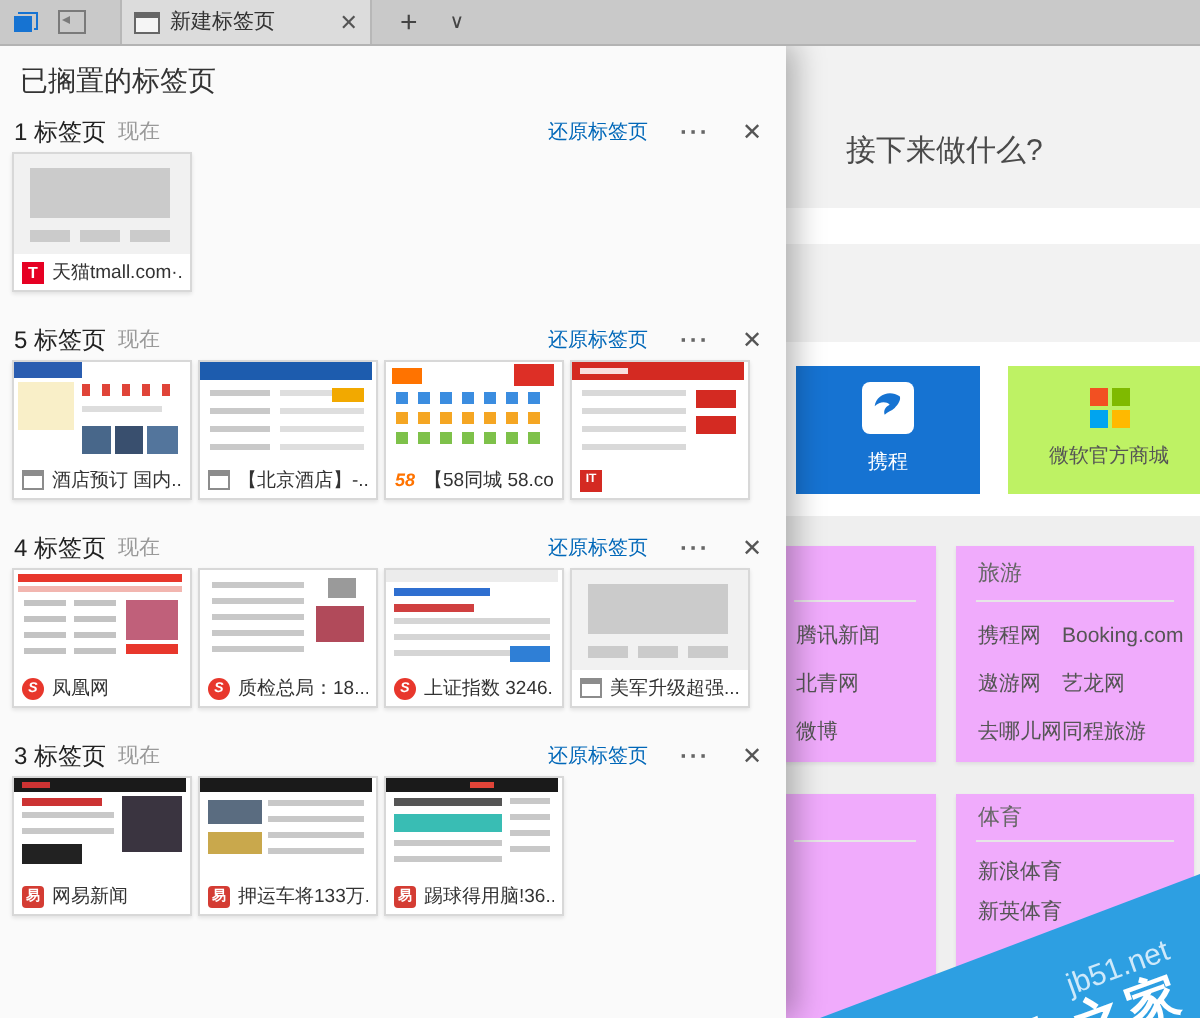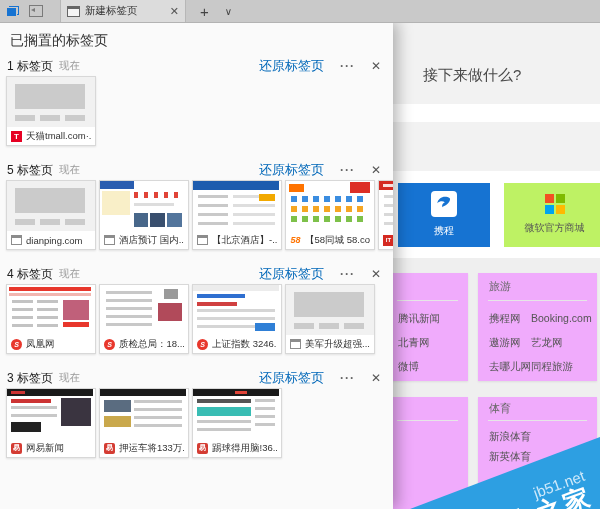--- a/index.html
+++ b/index.html
@@ -59,21 +59,21 @@
 
   
   .flyout{position:absolute;left:0;top:22px;width:393px;height:487px;background:#fafafa;
           box-shadow:5px 0 14px rgba(0,0,0,.28);overflow:hidden;z-index:10;}
   .fly-title{padding:10px 0 0 10px;height:24px;font-size:14px;color:#333;}
   .group{margin:0 0 14px 0;}
   .g-hdr{height:20px;display:flex;align-items:center;padding:0 12px 0 7px;}
   .g-count{font-size:12px;color:#222;}
   .g-time{font-size:10.5px;color:#999;margin-left:6px;}
   .g-sp{flex:1;}
-  .g-restore{font-size:13px;color:#0067b8;}
+  .g-restore{font-size:10px;color:#0067b8;}
   .g-more{font-size:12px;color:#666;font-weight:700;margin-left:16px;letter-spacing:1px;}
   .g-close{font-size:12px;color:#555;margin-left:16px;}
   .g-row{display:flex;gap:3px;margin-left:6px;}
   .tcard{width:88px;flex:0 0 88px;border:1px solid #d8d8d8;background:#fff;box-shadow:0 1px 2px rgba(0,0,0,.1);}
   .thumb{height:50px;background-color:#fff;background-repeat:no-repeat;}
   .cap{height:18px;display:flex;align-items:center;gap:4px;padding:0 4px;}
   .cap-t{font-size:9.5px;color:#333;white-space:nowrap;overflow:hidden;}
 
   .fav{width:11px;height:11px;flex:0 0 11px;display:flex;align-items:center;justify-content:center;font-weight:700;}
   .f-tmall{background:#e60023;color:#fff;font-size:8px;}
@@ -255,27 +255,20 @@
         <div class="g-hdr">
           <span class="g-count">5 标签页</span>
           <span class="g-time">现在</span>
           <span class="g-sp"></span>
           <span class="g-restore">还原标签页</span>
           <span class="g-more">···</span>
           <span class="g-close">✕</span>
         </div>
         <div class="g-row">
           <div class="tcard">
-            <div class="thumb t-placeholder"></div>
-            <div class="cap">
-              <span class="fav f-page"></span>
-              <span class="cap-t">dianping.com</span>
-            </div>
-          </div>
-          <div class="tcard">
             <div class="thumb t-hotel"></div>
             <div class="cap">
               <span class="fav f-page"></span>
               <span class="cap-t">酒店预订 国内...</span>
             </div>
           </div>
           <div class="tcard">
             <div class="thumb t-bjhotel"></div>
             <div class="cap">
               <span class="fav f-page"></span>

